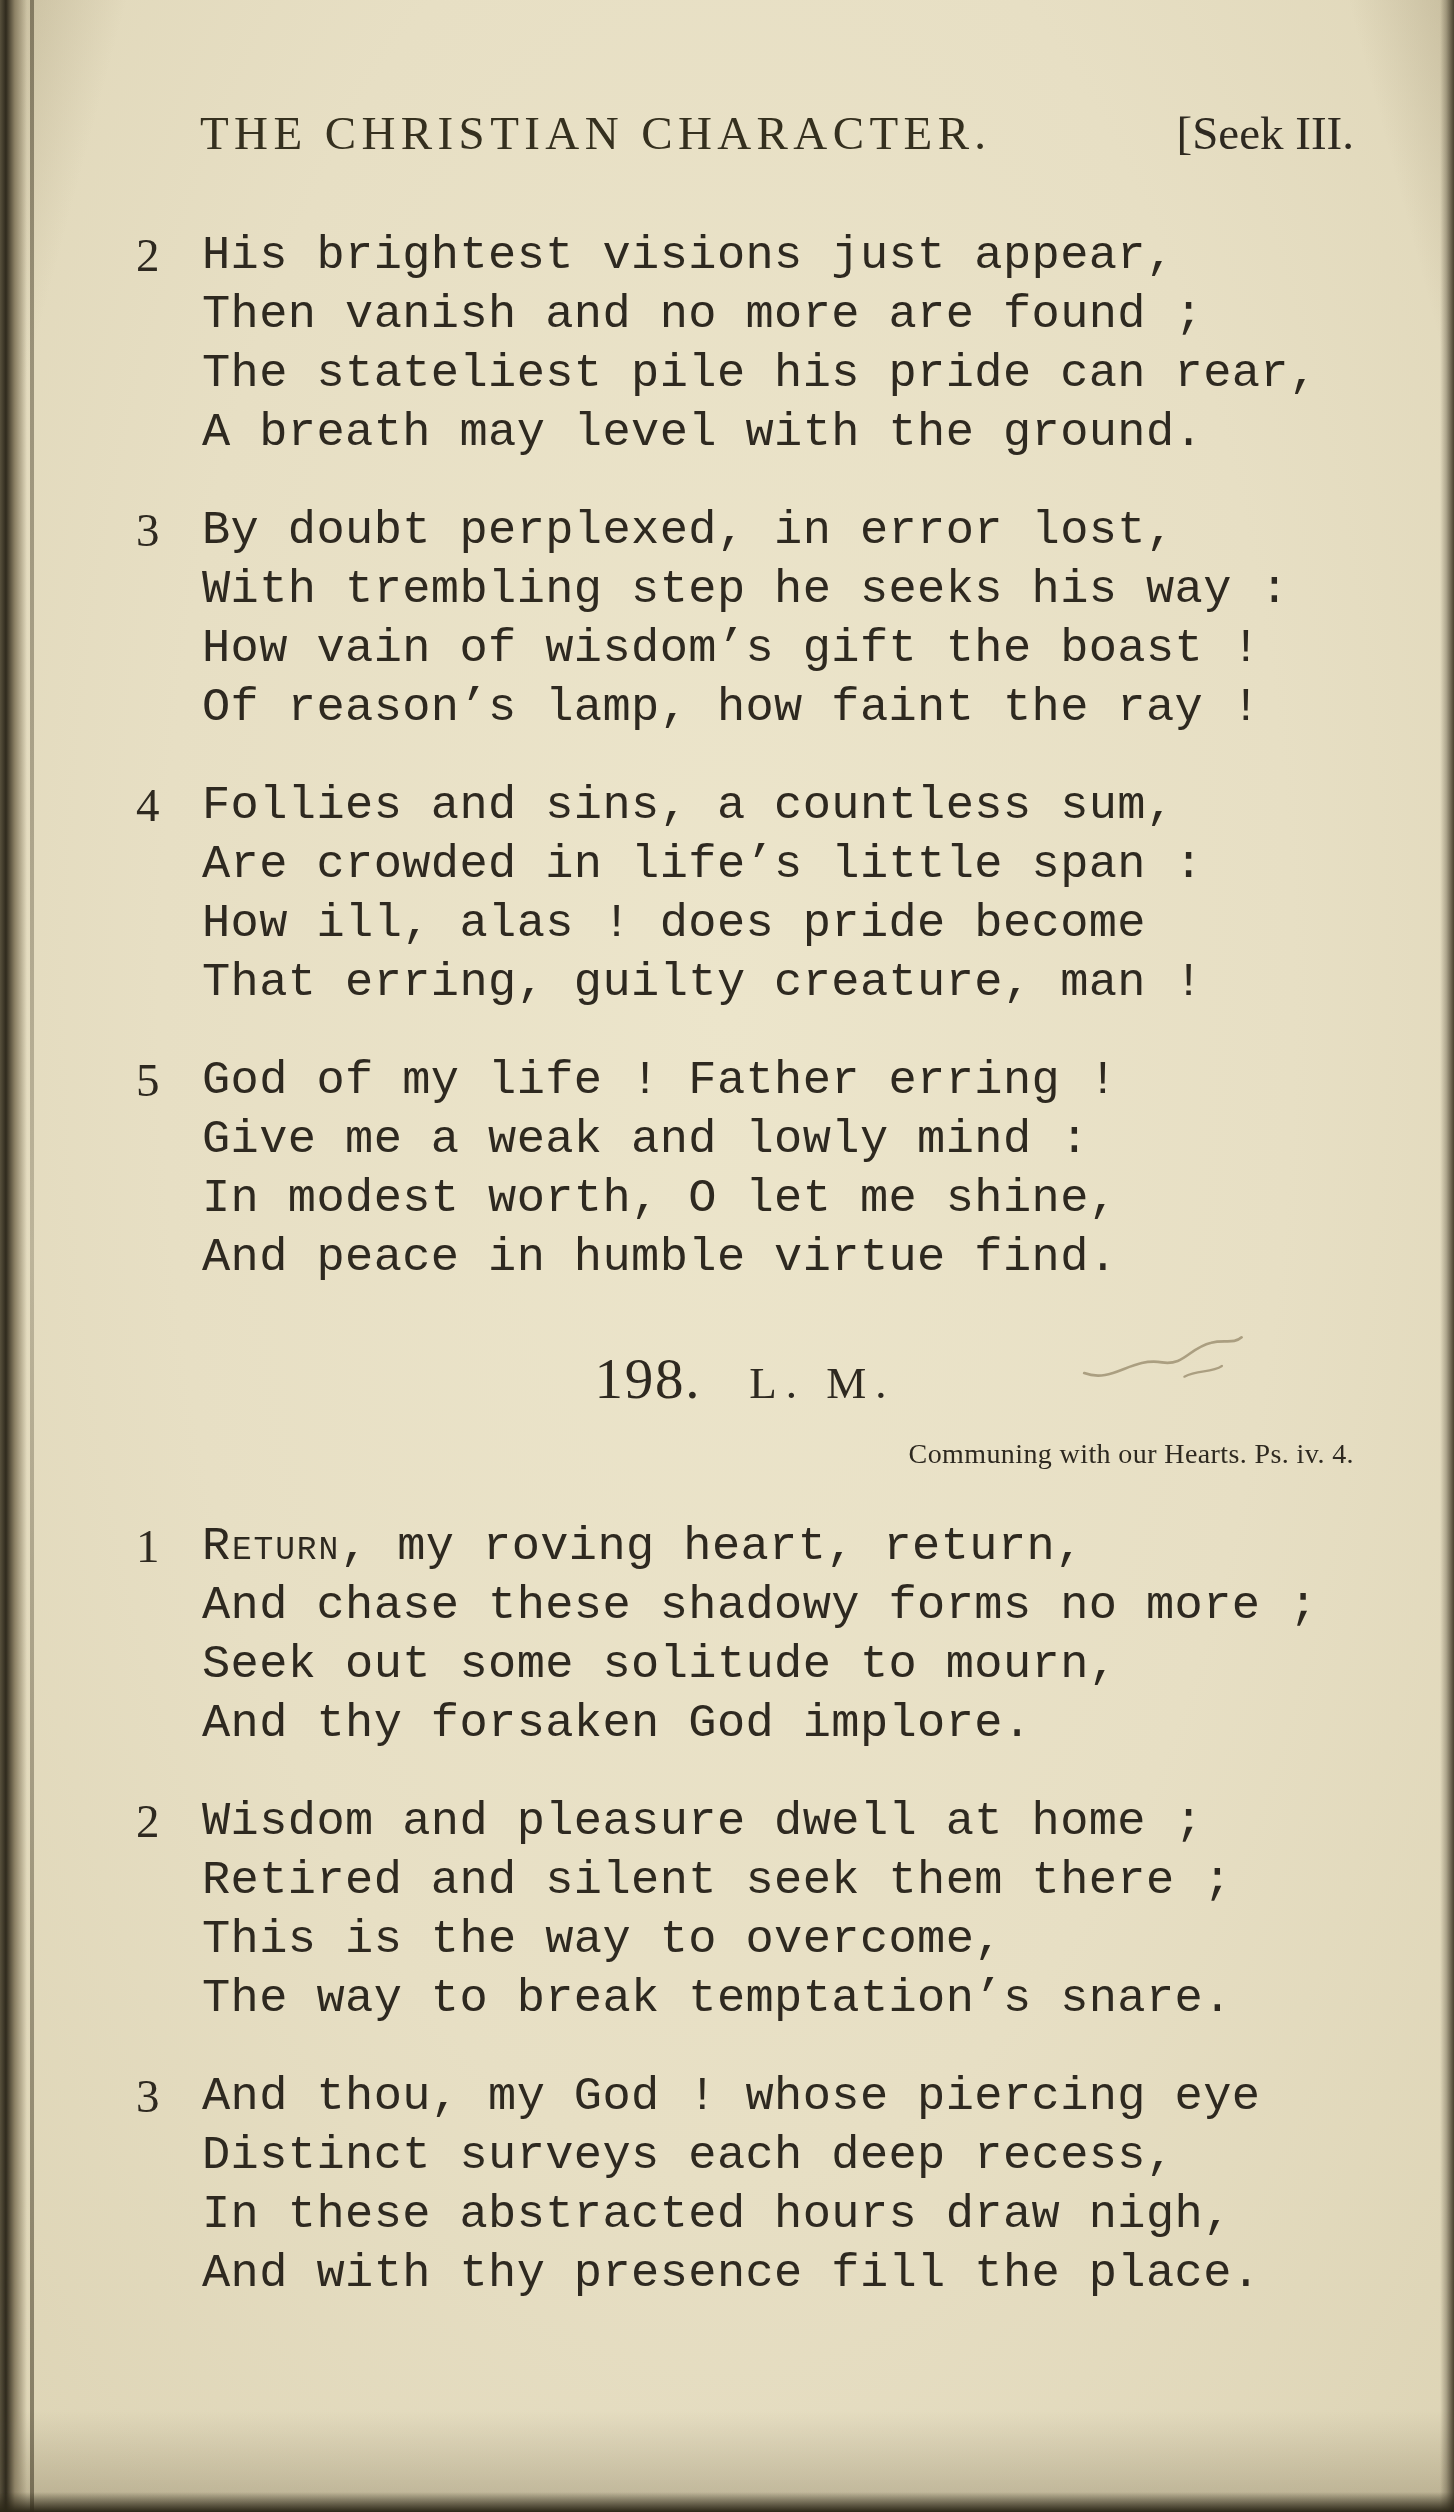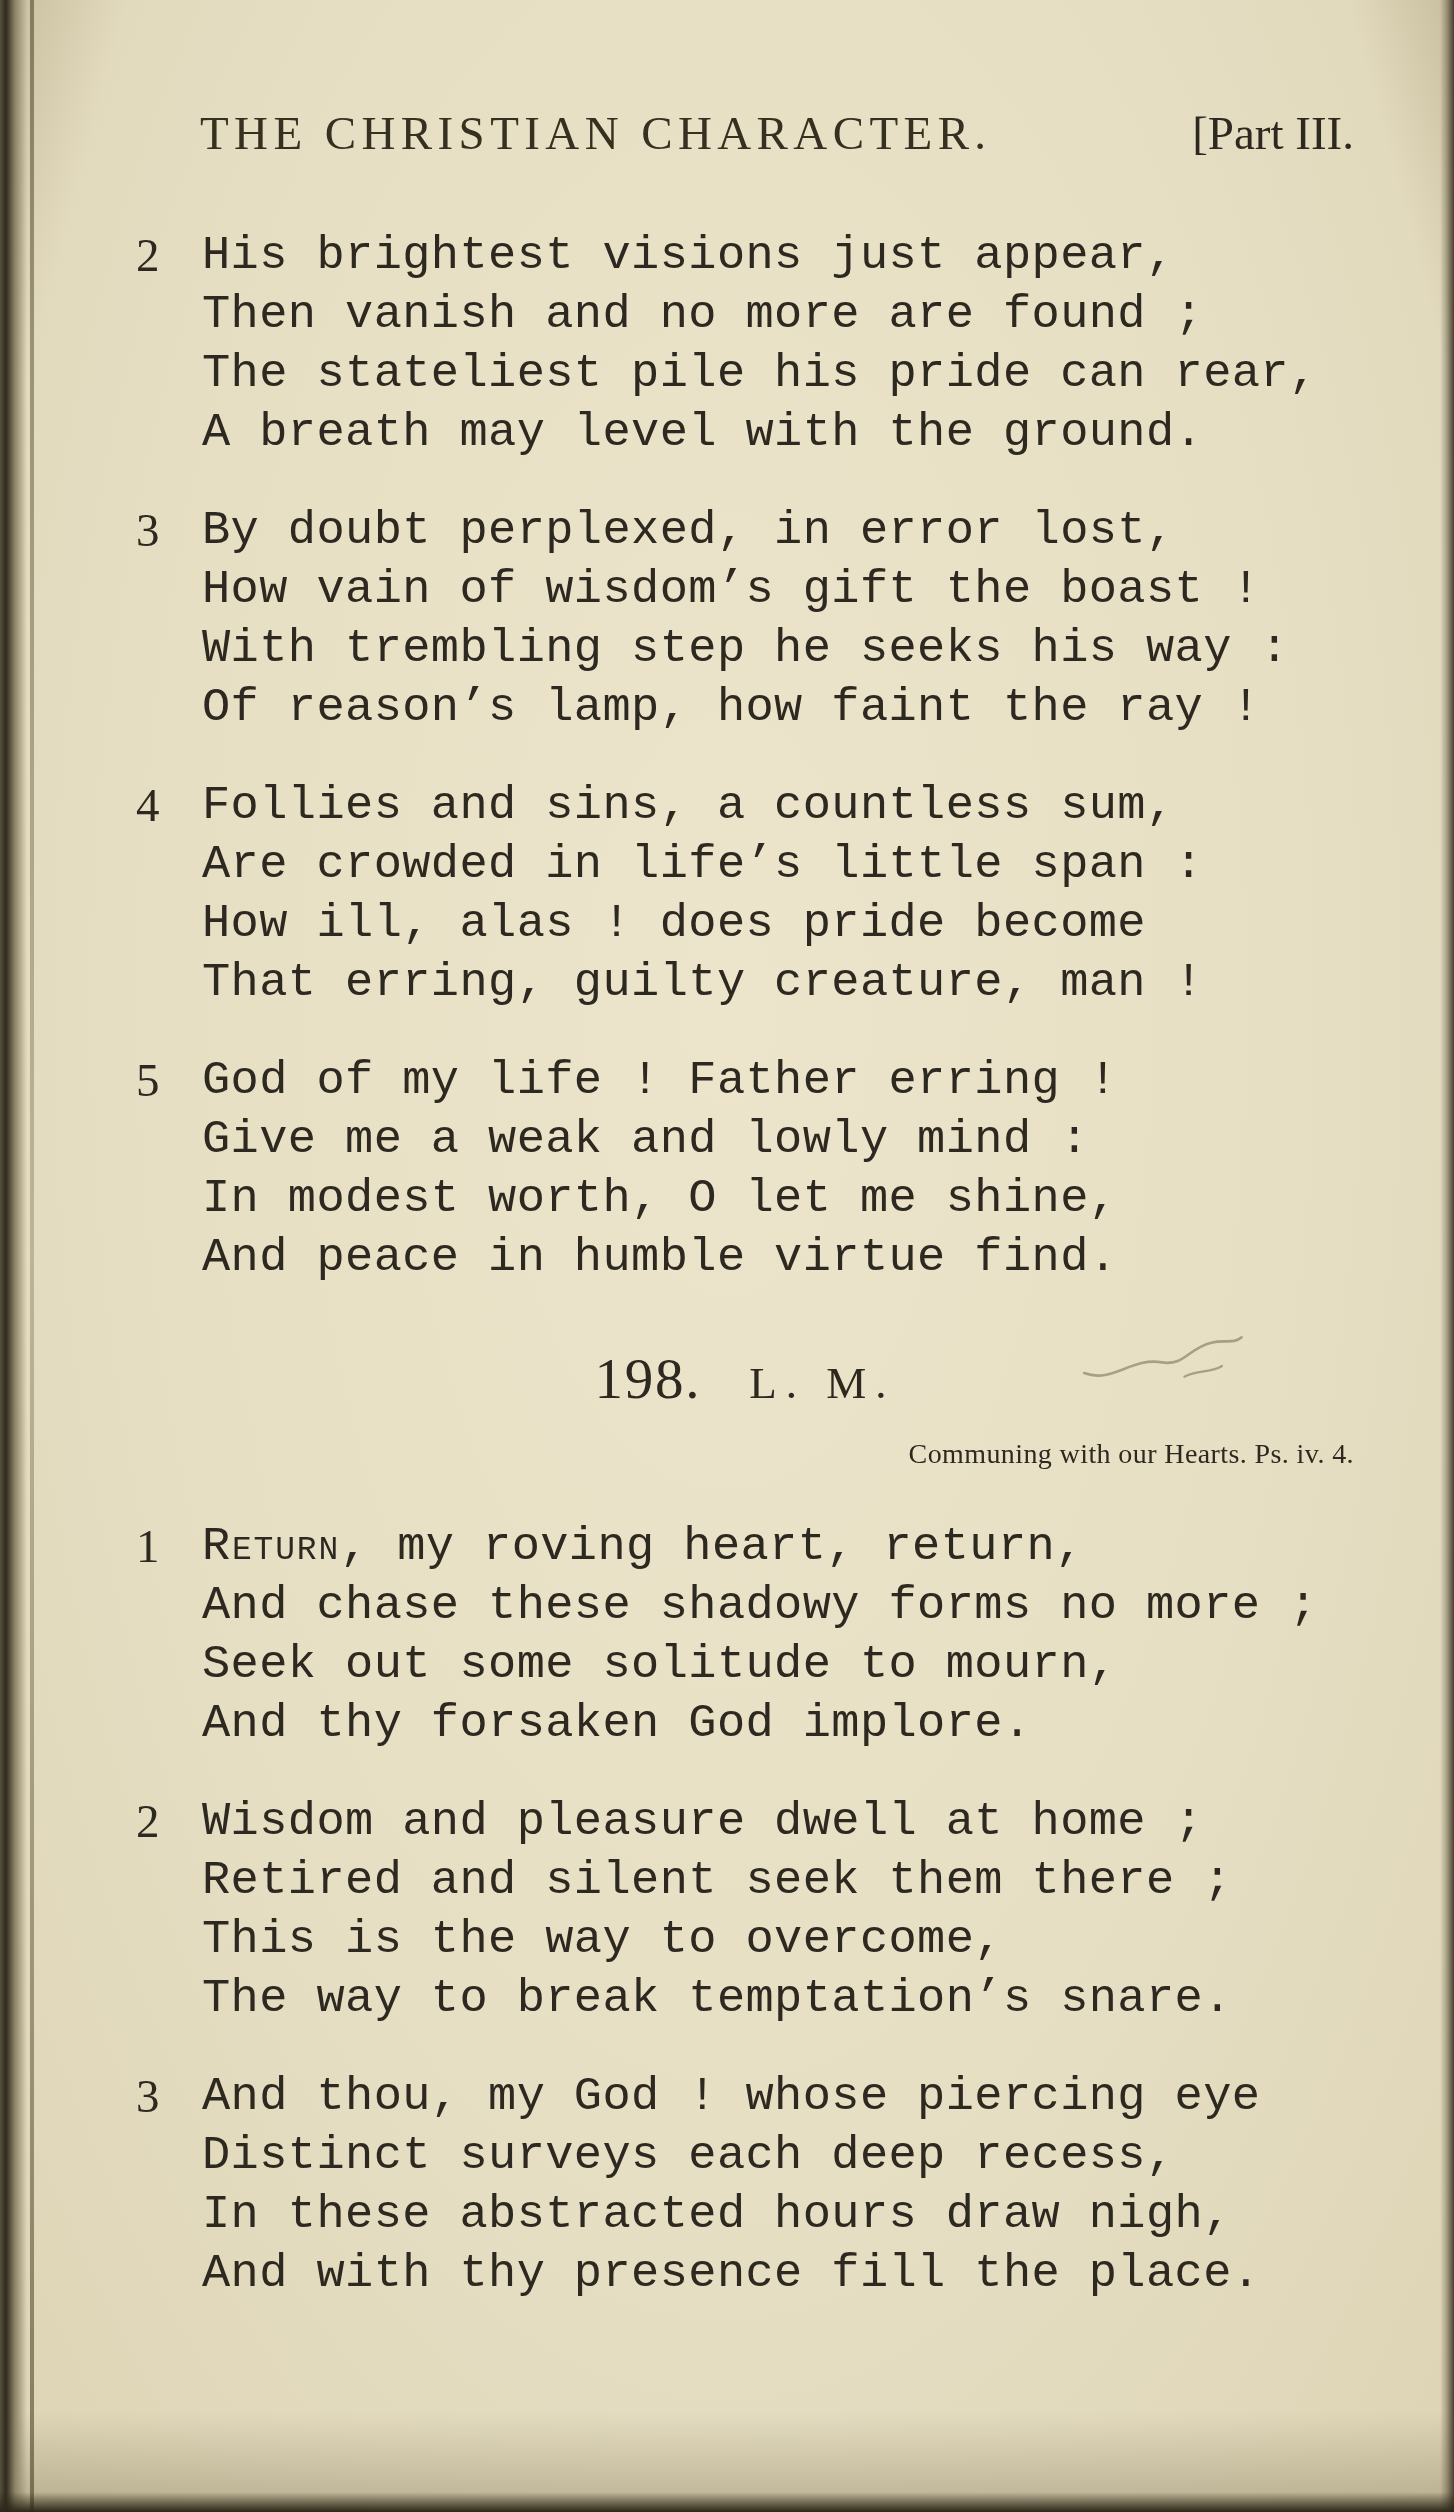--- a/index.html
+++ b/index.html
@@ -109,39 +109,39 @@
 <div class="page">
   <div class="edge-left"></div>
   <div class="edge-left-line"></div>
   <div class="edge-right"></div>
   <div class="edge-bottom"></div>
 
   <div class="page-inner">
 
     <div class="running-header">
       <span class="running-title">THE CHRISTIAN CHARACTER.</span>
-      <span class="running-part">[Part III.</span>
+      <span class="running-part">[Seek III.</span>
     </div>
 
     <div class="stanza">
       <div class="stanza-num">2</div>
       <div class="stanza-lines">
         <div class="line">His brightest visions just appear,</div>
         <div class="line">Then vanish and no more are found ;</div>
         <div class="line">The stateliest pile his pride can rear,</div>
         <div class="line">A breath may level with the ground.</div>
       </div>
     </div>
 
     <div class="stanza">
       <div class="stanza-num">3</div>
       <div class="stanza-lines">
         <div class="line">By doubt perplexed, in error lost,</div>
+        <div class="line">With trembling step he seeks his way :</div>
         <div class="line">How vain of wisdom’s gift the boast !</div>
-        <div class="line">With trembling step he seeks his way :</div>
         <div class="line">Of reason’s lamp, how faint the ray !</div>
       </div>
     </div>
 
     <div class="stanza">
       <div class="stanza-num">4</div>
       <div class="stanza-lines">
         <div class="line">Follies and sins, a countless sum,</div>
         <div class="line">Are crowded in life’s little span :</div>
         <div class="line">How ill, alas ! does pride become</div>

